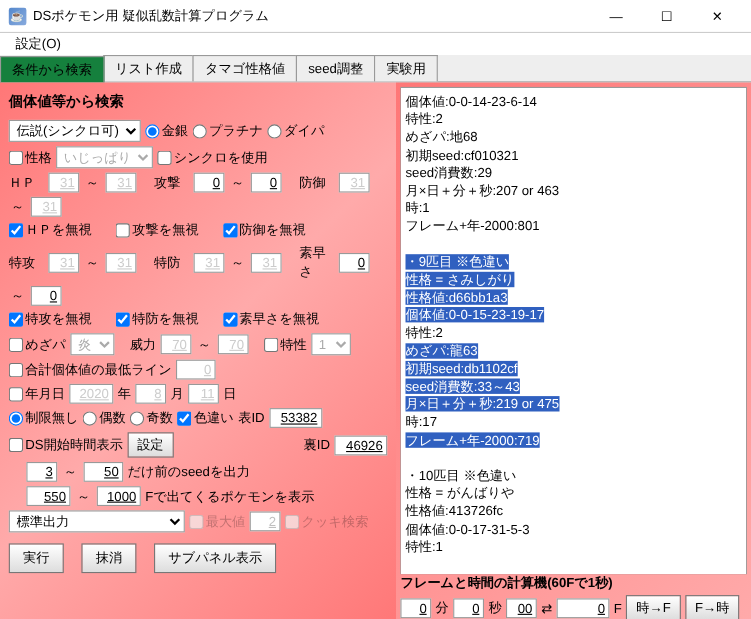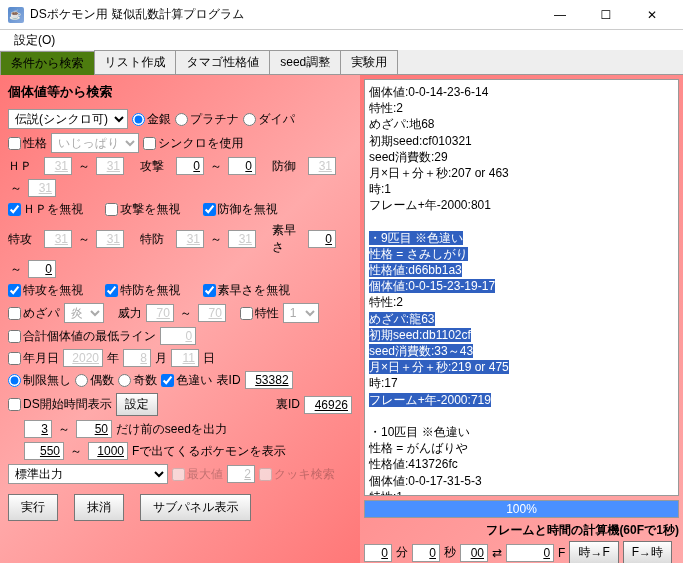--- a/index.html
+++ b/index.html
@@ -6,41 +6,41 @@
 body { background: #fff; width: 683px; height: 563px; overflow: hidden; }
 .titlebar { height: 30px; background: #fff; border-bottom: 1px solid #ccc; display: flex; align-items: center; padding: 0 8px; }
 .titlebar-icon { width: 16px; height: 16px; background: linear-gradient(135deg,#5588cc,#88aadd); border-radius: 2px; margin-right: 6px; display: flex; align-items: center; justify-content: center; color: #fff; font-size: 10px; }
 .titlebar-text { flex: 1; }
 .win-btns { display: flex; gap: 0; }
 .win-btn { width: 46px; height: 30px; display: flex; align-items: center; justify-content: center; cursor: default; }
 .menubar { height: 20px; padding: 2px 8px; display: flex; align-items: center; }
 .menu-item { padding: 2px 6px; cursor: default; }
 .tabbar { display: flex; background: #eee; border-bottom: 1px solid #999; }
 .tab { padding: 3px 10px; border: 1px solid #999; border-bottom: none; background: #eee; cursor: default; margin-right: -1px; }
-.tab.active { background: #4d7c0f; position: relative; top: 1px; }
+.tab.active { background: #15803d; position: relative; top: 1px; }
 .main { display: flex; height: calc(100% - 30px - 20px - 20px); }
 .left { width: 360px; background: linear-gradient(135deg,#ff7777,#ffaaaa,#ff7777); padding: 8px; position: relative; }
 .right { flex: 1; display: flex; flex-direction: column; padding: 4px; background: linear-gradient(135deg,#ff7777,#ffaaaa); }
 .section-title { font-weight: bold; color: #000; margin-bottom: 8px; font-size: 13px; }
 .row { display: flex; align-items: center; margin-bottom: 4px; gap: 4px; flex-wrap: wrap; }
 select { border: 1px solid #999; background: #fff; padding: 1px 2px; height: 20px; }
 select.disabled-look, input.disabled-look { color: #aaa; }
 input[type=text] { border: 1px solid #999; padding: 1px 3px; height: 18px; background: #fff; text-align: right; text-decoration: underline; }
 input[type=text].disabled-look { color: #ccc; }
 input[type=checkbox], input[type=radio] { margin-right: 2px; }
 label { display: flex; align-items: center; white-space: nowrap; }
 .stat-label { width: 32px; }
 .tilde { margin: 0 2px; }
 .btn { border: 1px solid #777; background: linear-gradient(#fff,#ddd); padding: 4px 12px; cursor: default; }
 .output { flex: 1; background: #fff; border: 1px solid #999; padding: 4px; overflow-y: scroll; font-family: monospace; font-size: 12px; white-space: pre-wrap; line-height: 1.35; position: relative; }
 .output .sel { background: #3060c0; color: #fff; }
 .progress { height: 18px; background: #fff; border: 1px solid #999; margin: 4px 0; position: relative; }
 .progress-fill { height: 100%; background: #4a90ff; display: flex; align-items: center; justify-content: center; color: #fff; width: 100%; }
 .frame-calc { display: flex; align-items: center; gap: 4px; flex-wrap: wrap; }
-.frame-calc-title { font-weight: bold; color: #000; margin-bottom: 2px; text-align: right; }
+.frame-calc-title { font-weight: bold; color: #000; margin-bottom: 2px; }
 .bottom-row { display: flex; gap: 16px; margin-top: 10px; }
 .inv { color: rgba(0,0,0,0.25); }
 .w28 { width: 28px; } .w36 { width: 36px; } .w48 { width: 48px; } .w40 { width: 40px; }
 </style>
 </head>
 <body>
 
 <div class="titlebar">
   <span class="titlebar-icon">☕</span>
   <span class="titlebar-text">DSポケモン用 疑似乱数計算プログラム</span>
@@ -298,23 +298,20 @@
 <span>性格値:413726fc</span>
 <span>個体値:0-0-17-31-5-3</span>
 <span>特性:1</span>
 
 
 
 
 
 </div>
 
-    <div class="progress">
-      <div class="progress-fill">100%</div>
-    </div>
 
     <div class="frame-calc-title">フレームと時間の計算機(60Fで1秒)</div>
     <div class="frame-calc">
       <input type="text" class="w28" value="0" style="">
         <span>分</span>
       <input type="text" class="w28" value="0" style="">
         <span>秒</span>
       <input type="text" class="w28" value="00" style="">
       <span>⇄</span>
       <input type="text" class="w48" value="0" style="">

